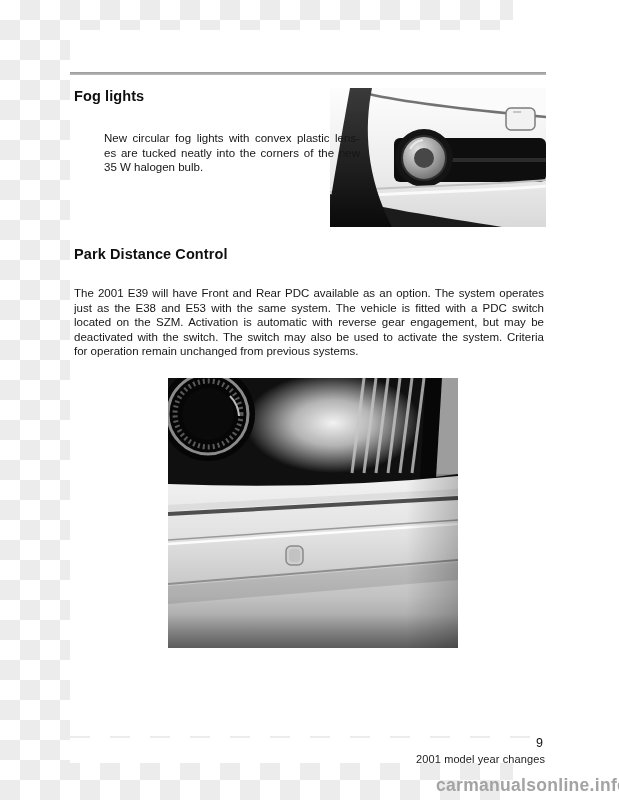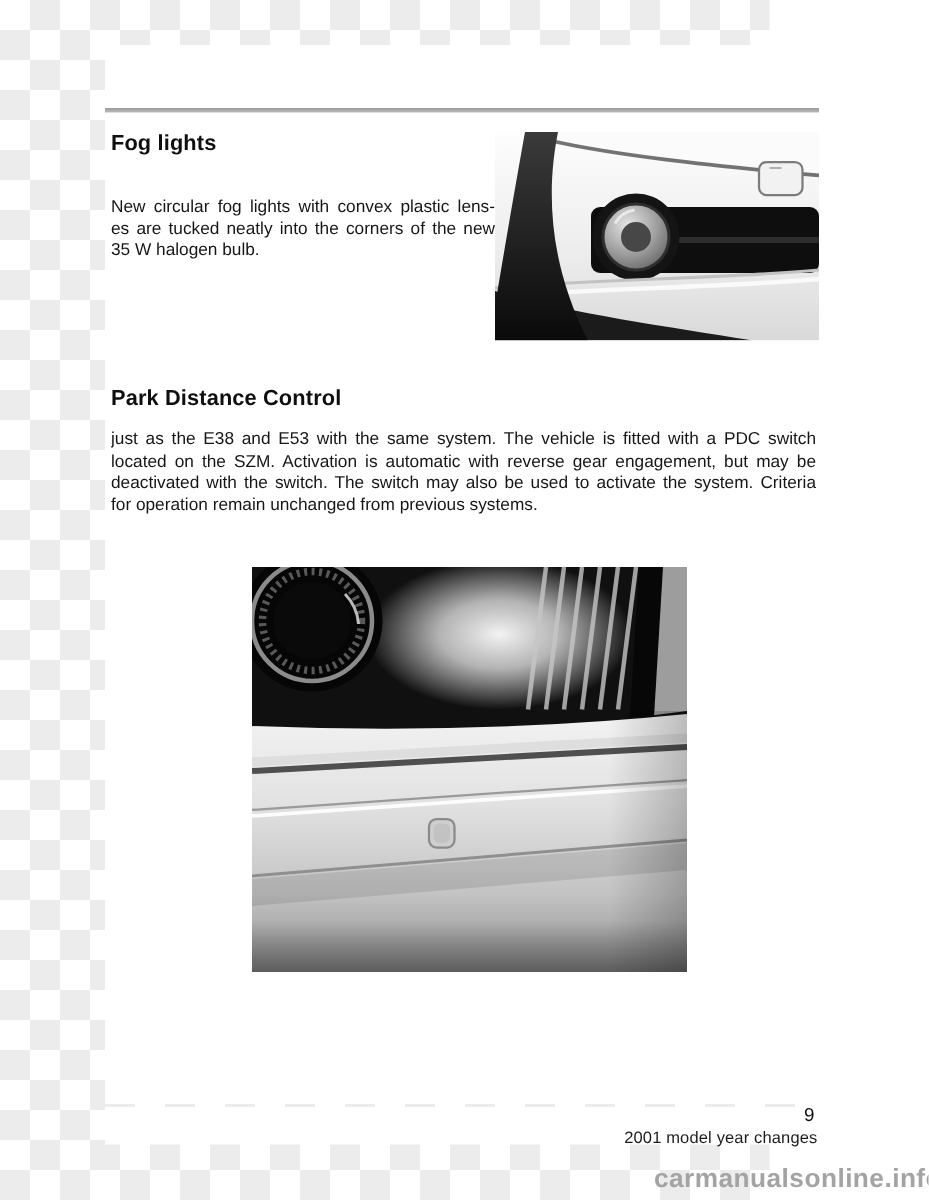--- a/index.html
+++ b/index.html
@@ -25,26 +25,26 @@
   .rule {
     position: absolute; left: 0; top: 42px; width: 476px; height: 3px;
     background: linear-gradient(#989898, #bcbcbc);
   }
   .heading {
     position: absolute; left: 4px;
     font-size: 14.5px; font-weight: bold; color: #0f0f0f; letter-spacing: 0.1px;
     white-space: nowrap;
   }
   .fog-heading { top: 58px; }
-  .pdc-heading { top: 228px; }
+  .pdc-heading { top: 216px; }
   .body-col {
     position: absolute; left: 4px;
     font-size: 11.5px; color: #161616; line-height: 14.5px;
   }
-  .fog-body { top: 101px; width: 256px; }
+  .fog-body { top: 101px; width: 256px; margin-left: 30px; }
   .pdc-body { top: 256px; width: 470px; }
   .jl { text-align: justify; text-align-last: justify; overflow: hidden; }
   .jl.last { text-align-last: left; }
   .photo { position: absolute; overflow: hidden; }
   .photo svg { display: block; }
   .fog-photo { left: 260px; top: 58px; width: 216px; height: 139px; }
   .headlight-photo { left: 98px; top: 348px; width: 290px; height: 270px; }
   .dash-line {
     position: absolute; left: 0; top: 706px; width: 476px; height: 2px;
     background: repeating-linear-gradient(90deg, #ececec 0 20px, transparent 20px 40px);
@@ -111,20 +111,21 @@
 
     <div class="body-col fog-body">
       <div class="jl">New circular fog lights with convex plastic lens-</div>
       <div class="jl">es are tucked neatly into the corners of the new</div>
       <div class="jl last">35 W halogen bulb.</div>
     </div>
 
     <div class="heading pdc-heading">Park Distance Control</div>
 
     <div class="body-col pdc-body">
+      <div class="jl">The 2001 E39 will have Front and Rear PDC available as an option.  The system operates</div>
       <div class="jl">just as the E38 and E53 with the same system.  The vehicle is fitted with a PDC switch</div>
       <div class="jl">located on the SZM.  Activation is automatic with reverse gear engagement, but may be</div>
       <div class="jl">deactivated with the switch.  The switch may also be used to activate the system.  Criteria</div>
       <div class="jl last">for operation remain unchanged from previous systems.</div>
     </div>
 
     <div class="photo headlight-photo" role="img" aria-label="Headlight close-up above front bumper with round PDC sensor">
       <svg width="290" height="270" viewBox="0 0 290 270" xmlns="http://www.w3.org/2000/svg">
         <defs>
           <linearGradient id="bumperG" x1="0" y1="0" x2="0" y2="1">

